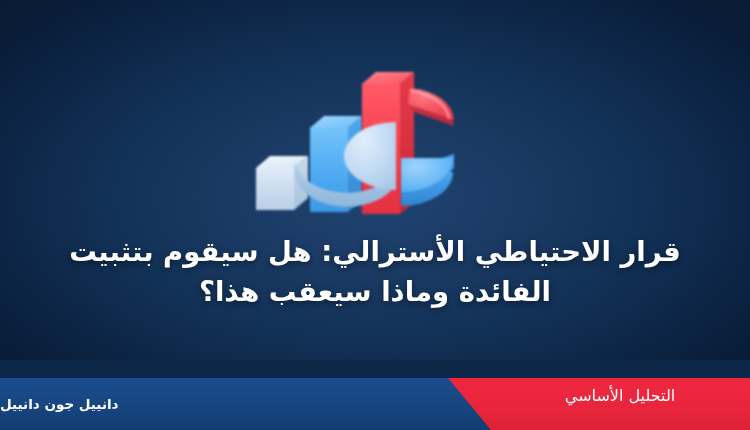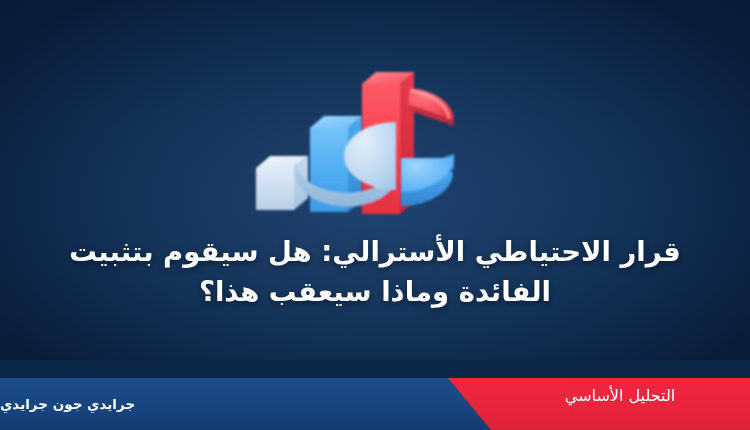--- a/index.html
+++ b/index.html
@@ -233,21 +233,21 @@
 
   <div id="vignette"></div>
 
   <div id="darkstrip"></div>
 
   <div id="bottombar">
     <div id="bar-blue"></div>
     <div id="bar-red"></div>
 
     <div id="bar-left-text">
-      <span class="name">جرايدي جون جرايدي</span>
+      <span class="name">دانييل جون دانييل</span>
     </div>
 
     <div id="bar-right-text">
       <span>التحليل الأساسي</span>
     </div>
   </div>
 
 </div>
 
 </body></html>

